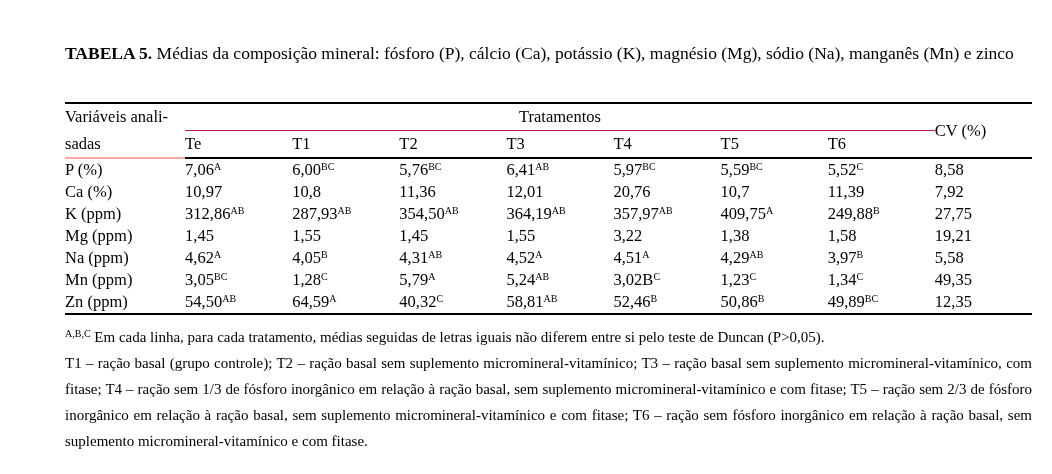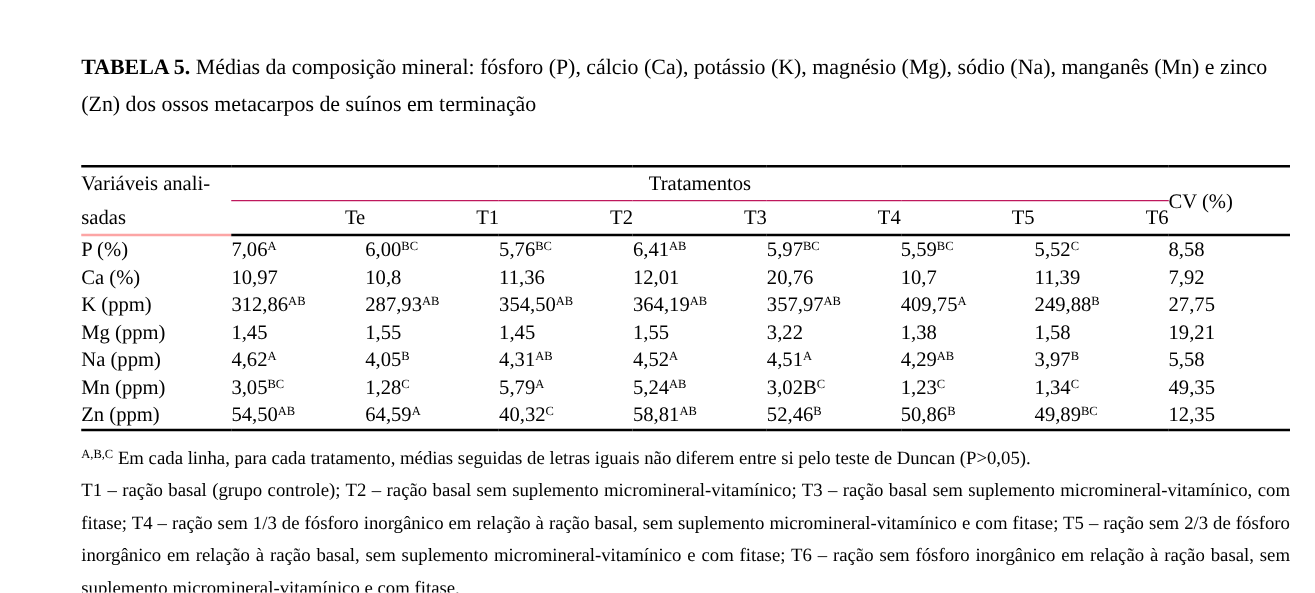--- a/index.html
+++ b/index.html
@@ -45,21 +45,21 @@
   th.var-h, th.var-h2 { text-align: left; }
   th.trat {
     text-align: center;
     border-bottom: 1px solid #be185d;
   }
   th.cv-h {
     text-align: left;
     vertical-align: middle;
     border-bottom: 2px solid #000;
   }
-  th.col-h { text-align: right; border-bottom: 2px solid #000; }
+  th.col-h { text-align: left; border-bottom: 2px solid #000; }
   th.var-h2 { border-bottom: 2px solid #fca5a5; }
   tbody td { height: 22px; vertical-align: middle; }
   td.var { text-align: left; }
   td.val, td.cv { text-align: left; }
   tbody tr:last-child td { border-bottom: 2px solid #000; }
   sup {
     font-size: 10px;
     line-height: 0;
     vertical-align: baseline;
     position: relative;
@@ -74,21 +74,21 @@
   .fn2 {
     margin: 0;
     text-align: justify;
   }
 </style>
 </head>
 <body>
 
 <div class="page">
 
-  <p class="title"><b>TABELA 5.</b><span> Médias da composição mineral: fósforo (P), cálcio (Ca), potássio (K), magnésio (Mg), sódio (Na), manganês (Mn) e zinco</span><br><span>(Zn) dos ossos metacarpos de suínos em terminação</span></p>
+  <p class="title"><b>TABELA 5.</b><span> Médias da composição mineral: fósforo (P), cálcio (Ca), potássio (K), magnésio (Mg), sódio (Na), manganês (Mn) e zinco</span><br></p>
 
   <div class="table-wrap">
     <table class="data">
       <colgroup>
         <col class="c-var">
         <col class="c-t">
           <col class="c-t">
           <col class="c-t">
           <col class="c-t">
           <col class="c-t">

